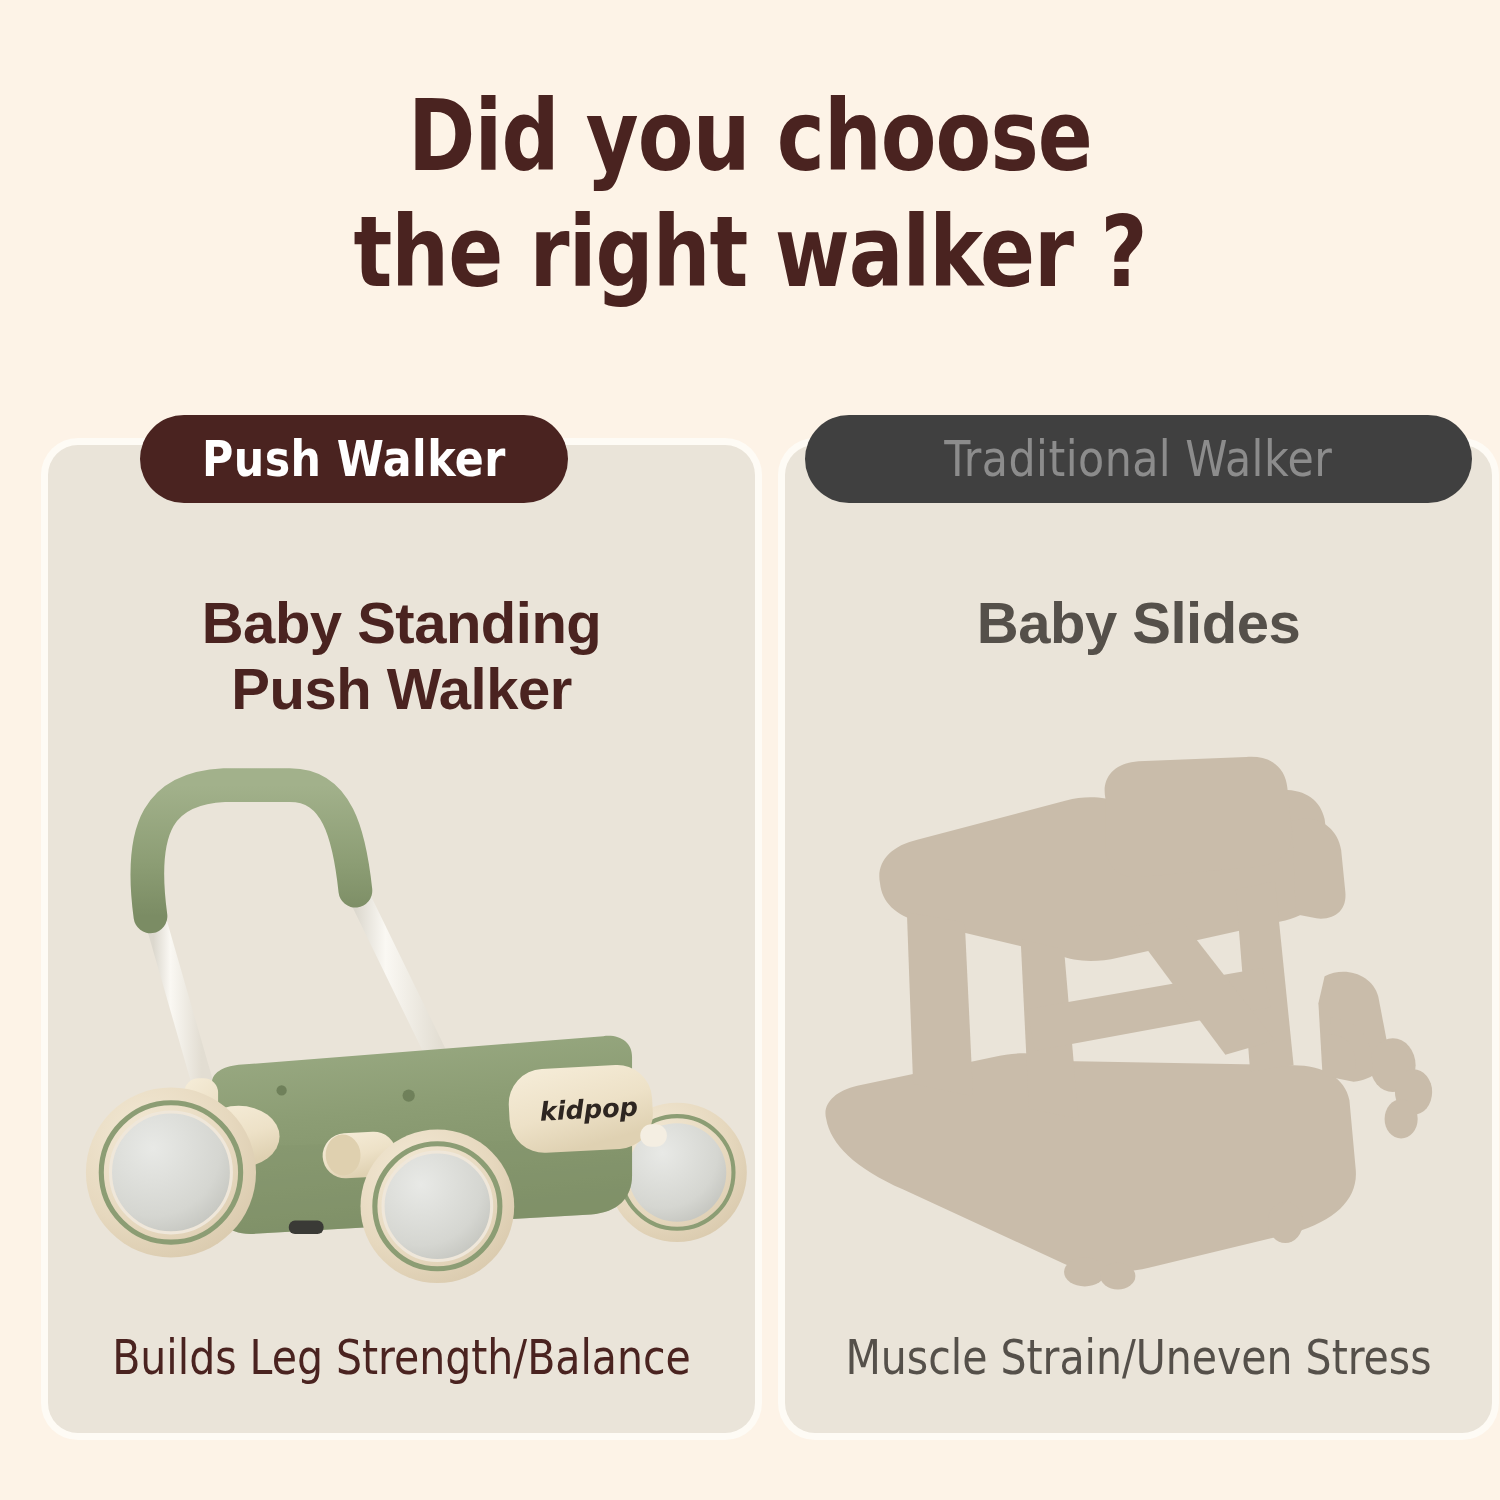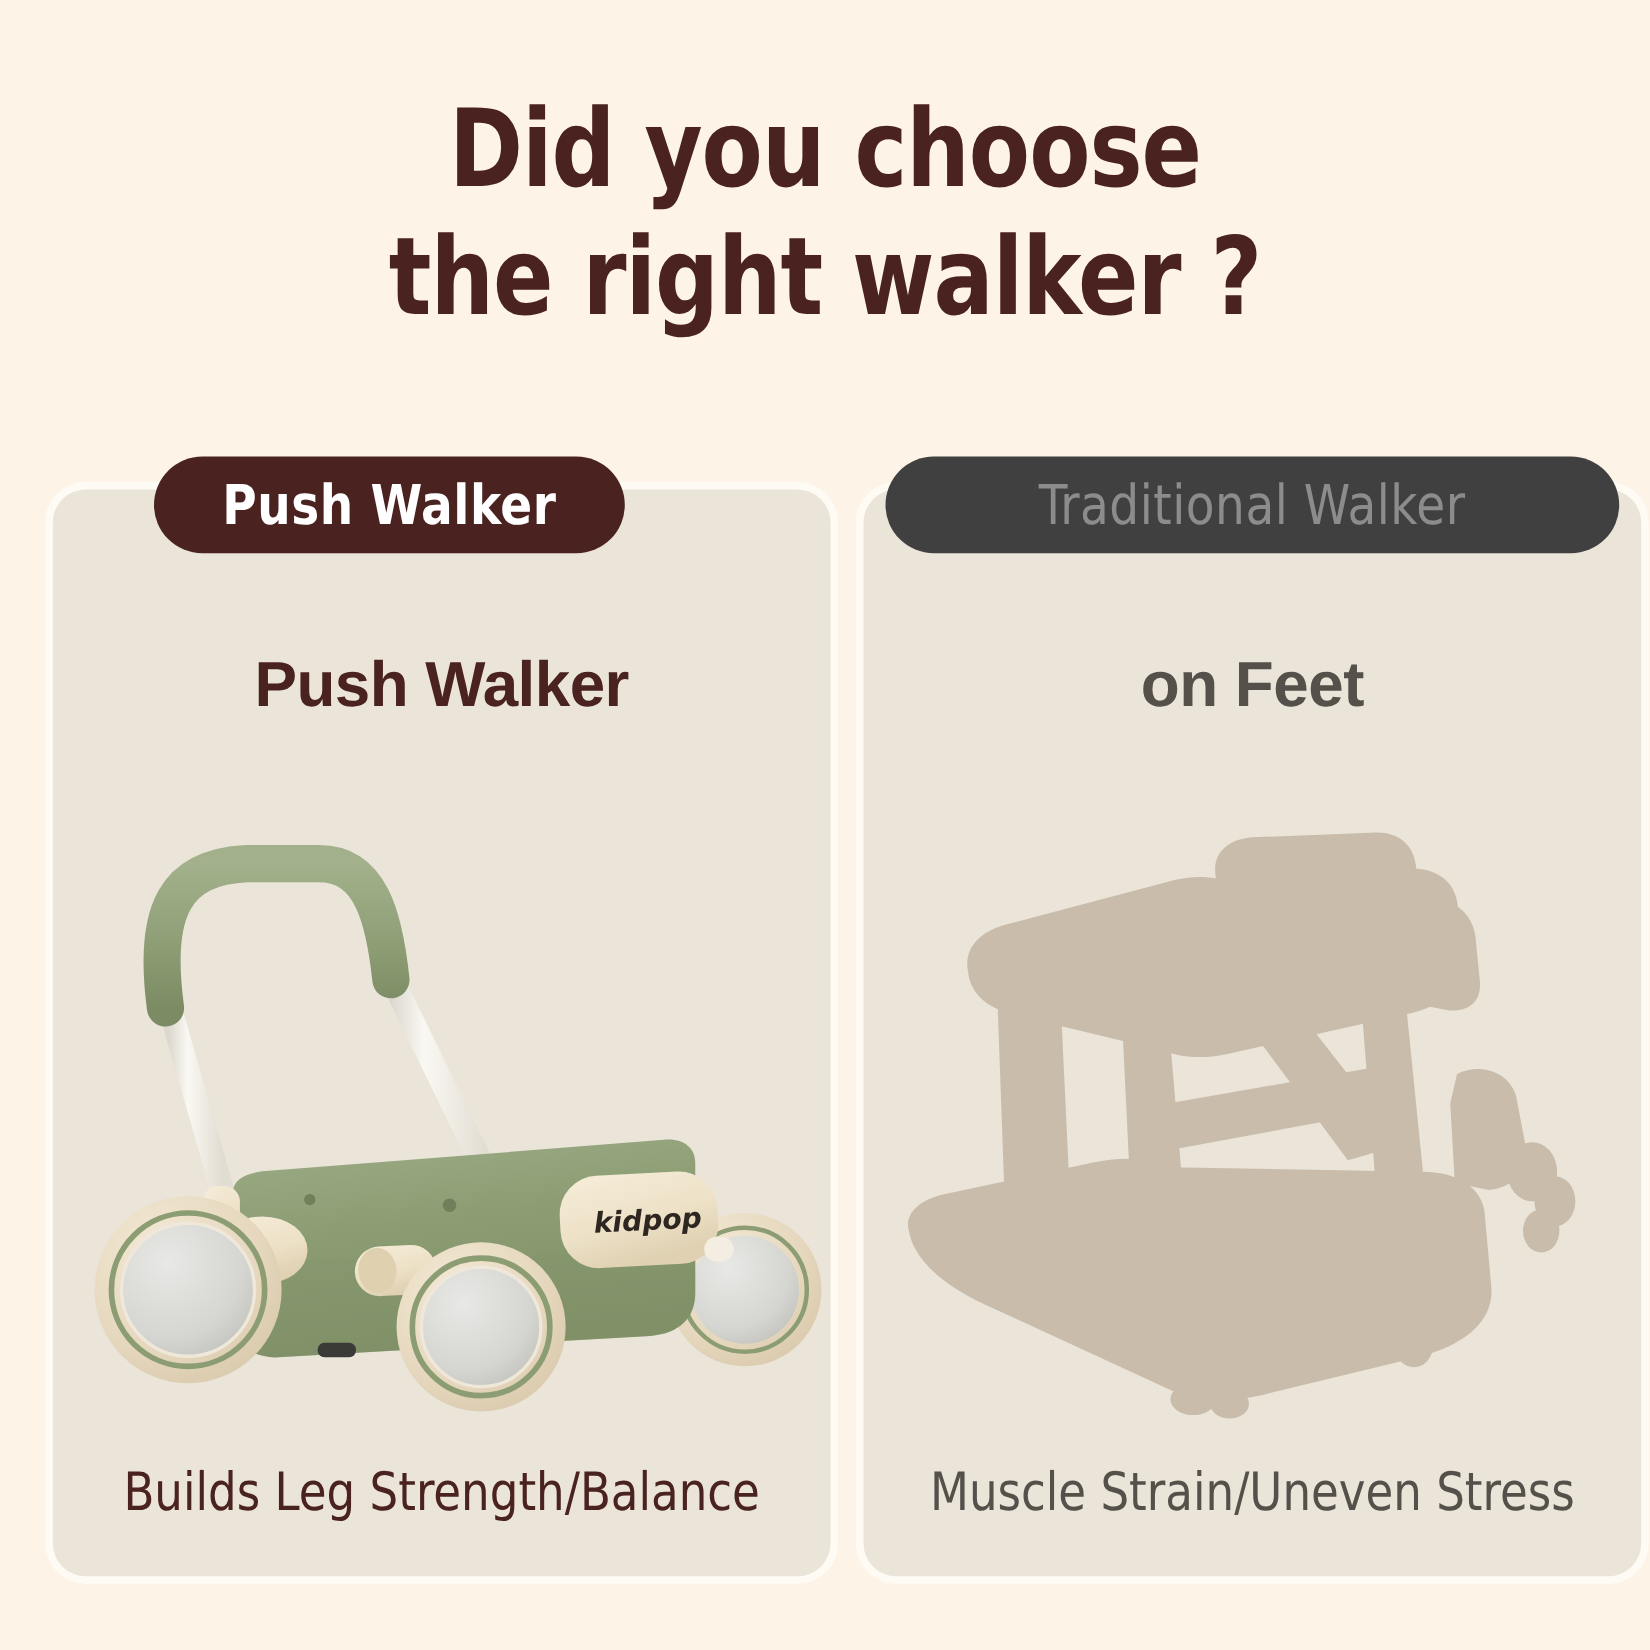--- a/index.html
+++ b/index.html
@@ -128,20 +128,21 @@
 
 <div class="cards">
 
   <div class="card">
 
     <div class="badge badge-left">
       <span class="badge-text">Push Walker</span>
     </div>
 
     <div class="card-heading brown">
+      <span>Baby Standing</span>
       <span>Push Walker</span>
     </div>
 
     <div class="art">
       <svg viewBox="0 0 690 530" preserveAspectRatio="xMidYMid meet">
         <defs>
           <linearGradient id="bodyGrad" x1="0" y1="0" x2="0.25" y2="1">
             <stop offset="0%" stop-color="#9CAC85"></stop>
             <stop offset="45%" stop-color="#8C9D74"></stop>
             <stop offset="100%" stop-color="#7E8F66"></stop>
@@ -249,21 +250,21 @@
     <div class="card-caption brown">Builds Leg Strength/Balance</div>
   </div>
 
   <div class="card">
 
     <div class="badge badge-right">
       <span class="badge-text">Traditional Walker</span>
     </div>
 
     <div class="card-heading gray">
-      <span>on Feet</span>
+      <span>Baby Slides</span>
     </div>
 
     <div class="art">
       <svg viewBox="0 0 640 530" preserveAspectRatio="xMidYMid meet">
         <g fill="#C9BCAA">
 
           <path d="M18 352 C 14 338, 26 325, 48 320 L 180 292 C 205 286, 232 288, 246 296
                    L 470 300 C 498 300, 520 312, 524 334 L 530 400
                    C 533 428, 512 450, 470 462 L 330 496 C 300 503, 268 502, 248 492
                    L 92 420 C 46 400, 22 376, 18 352 Z"></path>

